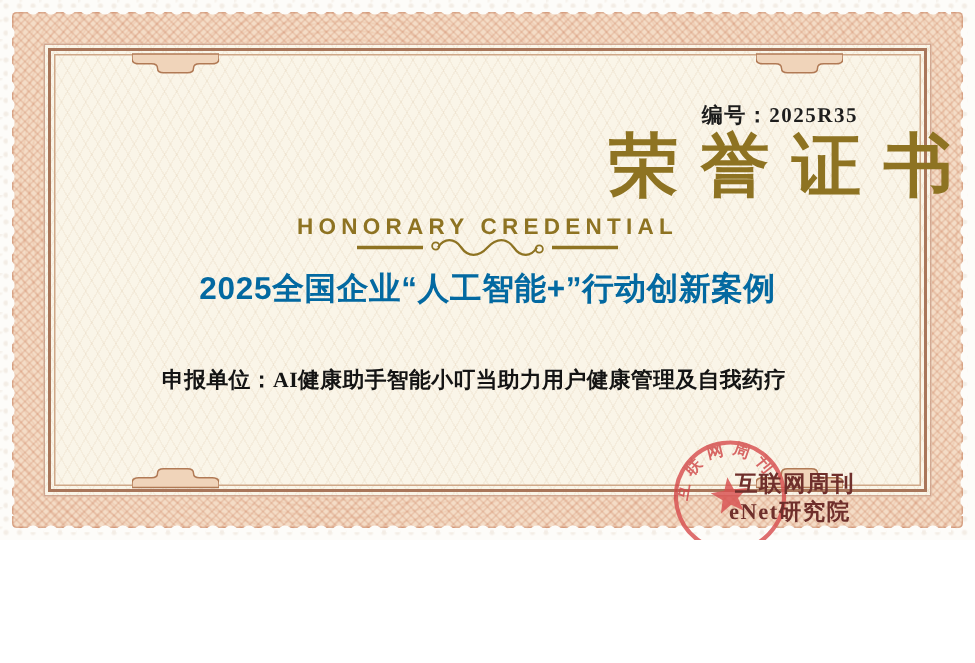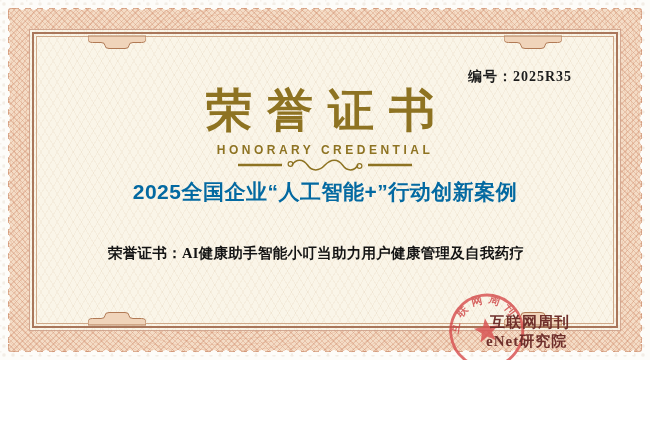--- a/index.html
+++ b/index.html
@@ -36,24 +36,24 @@
   .frame-in{position:absolute;inset:2px;border:1px solid #cfa888;}
   
   .orn{position:absolute;z-index:4;width:58px;height:16px;}
   .orn svg{display:block;}
   .orn.tl{left:88px;top:35px;}
   .orn.tr{right:88px;top:35px;transform:scaleX(-1);}
   .orn.bl{left:88px;bottom:34px;transform:scaleY(-1);}
   .orn.br{right:88px;bottom:34px;transform:scale(-1,-1);}
   
   .number{position:absolute;top:68px;right:78px;z-index:5;font-size:14px;font-weight:700;color:#1d1d1d;letter-spacing:1px;}
-  .title{position:absolute;top:80px;left:0;right:0;z-index:5;text-align:center;
+  .title{position:absolute;top:80px;left:0;right:0;z-index:5;text-align:right;
     font-size:46px;font-weight:900;color:#8e7322;letter-spacing:15px;padding-left:6px;}
   .subtitle{position:absolute;top:143px;left:0;right:0;z-index:5;text-align:center;
-    font-family:"Liberation Sans","DejaVu Sans",sans-serif;font-size:12px;font-weight:700;
+    font-family:"Liberation Sans","DejaVu Sans",sans-serif;font-size:15px;font-weight:700;
     letter-spacing:3.5px;color:#8e7322;}
   .flourish{position:absolute;top:156px;left:50%;transform:translateX(-50%);z-index:5;}
   .headline{position:absolute;top:178px;left:0;right:0;z-index:5;text-align:center;
     font-family:"Liberation Sans","DejaVu Sans",sans-serif;font-size:21px;font-weight:800;
     color:#0369a1;letter-spacing:.5px;}
   .fieldline{position:absolute;left:108px;z-index:5;font-size:14.5px;font-weight:700;color:#141414;letter-spacing:.3px;}
   .fl-case{top:244px;}
   .fl-unit{top:267px;}
   .issuer{position:absolute;z-index:6;font-size:15px;font-weight:700;color:#6f2f2b;letter-spacing:1px;}
   .is0{top:294px;left:484px;}
@@ -113,21 +113,21 @@
         <path d="M62 9 C66 2.5, 73 2.5, 77.5 9 C82 15.5, 89 15.5, 95 9 C101 2.5, 108 2.5, 112.5 9 C117 15.5, 124 15.5, 128 9" stroke-width="1.5"></path>
         <circle cx="60.5" cy="8" r="2.4" stroke-width="1.2"></circle>
         <circle cx="129.5" cy="10" r="2.4" stroke-width="1.2"></circle>
       </g>
     </svg>
   </div>
 
   <div class="headline">2025全国企业“人工智能+”行动创新案例</div>
 
   <div class="fieldline fl-case">
-    <span>荣誉证书：</span><span>AI健康助手智能小叮当助力用户健康管理及自我药疗</span>
+    <span>申报单位：</span><span>AI健康助手智能小叮当助力用户健康管理及自我药疗</span>
   </div>
 
   <div class="stamp">
     <svg width="80" height="80" viewBox="0 0 80 80">
       <circle cx="40" cy="40" r="36" fill="none" stroke="#d85050" stroke-width="2.8"></circle>
       <polygon points="40,27 43.2,35.6 52.4,36 45.2,41.7 47.6,50.5 40,45.5 32.4,50.5 34.8,41.7 27.6,36 36.8,35.6" fill="#d85050"></polygon>
       <path id="sealArc" d="M13.7 49.6 A28 28 0 1 1 66.3 49.6" fill="none" stroke="none"></path>
       <text font-size="11" font-weight="bold" fill="#d04848" letter-spacing="5" font-family="Liberation Serif, DejaVu Serif, serif">
         <textPath href="#sealArc" startOffset="10%">互联网周刊</textPath>
       </text>

